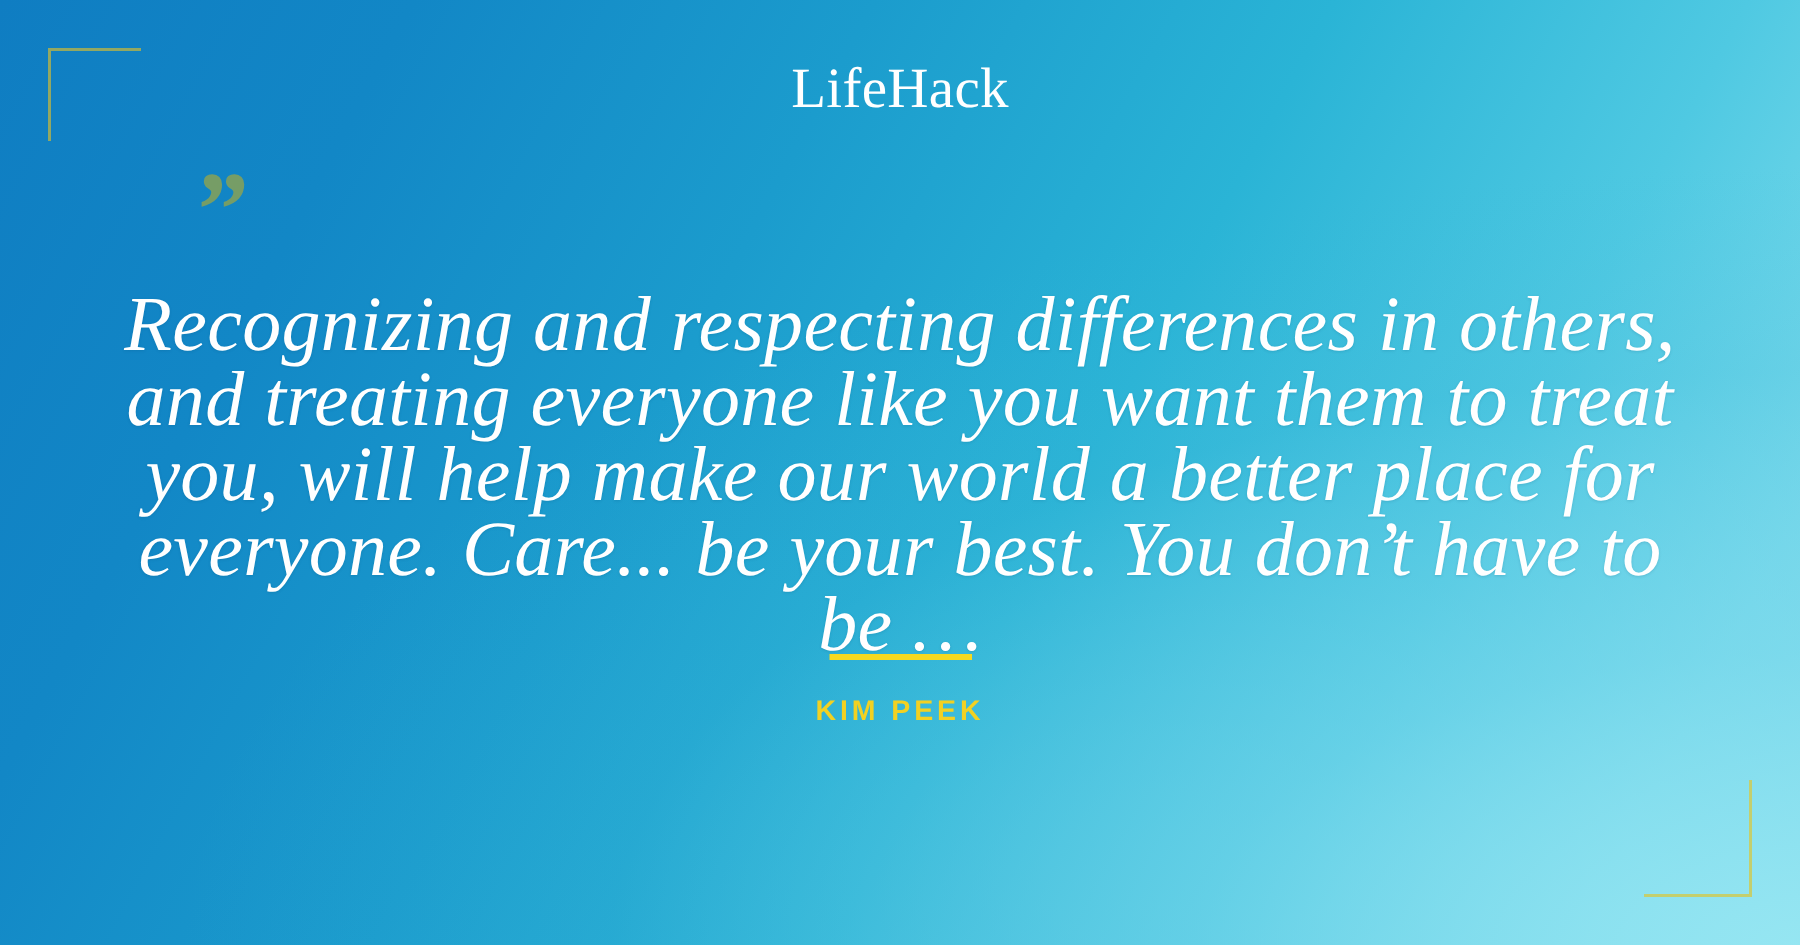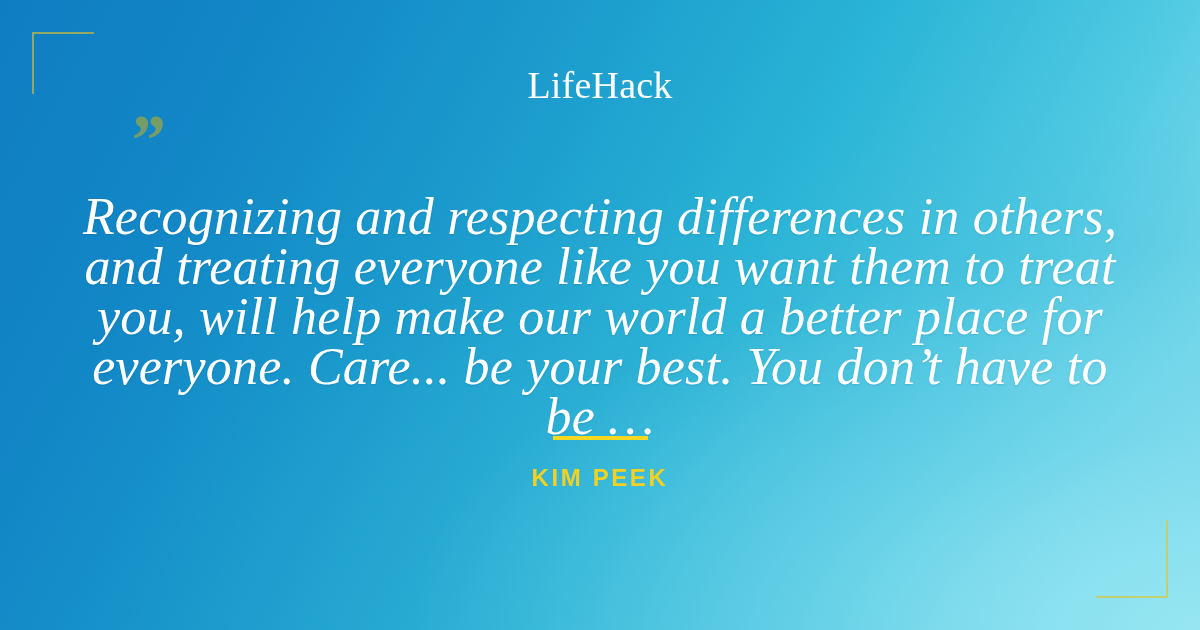--- a/index.html
+++ b/index.html
@@ -46,21 +46,20 @@
     top: 36px;
     left: 0;
     width: 1200px;
     text-align: center;
     font-family: "Liberation Serif", "DejaVu Serif", serif;
     font-size: 38px;
     line-height: 46px;
     color: #ffffff;
     letter-spacing: 0.2px;
     white-space: nowrap;
-    margin-top: 26px;
   }
 
   
   #quote-mark {
     position: absolute;
     top: 104px;
     left: 128px;
     font-family: "Liberation Serif", "DejaVu Serif", serif;
     font-style: italic;
     font-weight: 700;
@@ -99,21 +98,21 @@
     height: 4px;
     background: #f5d920;
   }
   #attribution {
     position: absolute;
     top: 464px;
     left: 0;
     width: 1200px;
     text-align: center;
     font-family: "Liberation Sans", sans-serif;
-    font-size: 24px;
+    font-size: 19px;
     font-weight: 700;
     letter-spacing: 2.6px;
     color: #f2d122;
     white-space: nowrap;
   }
 </style>
 </head>
 <body>
 
 <div id="card">

